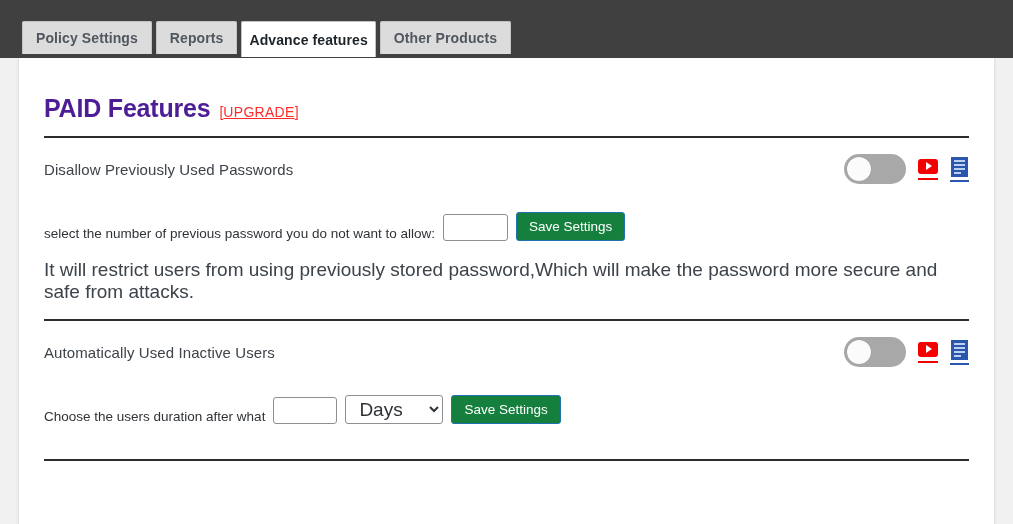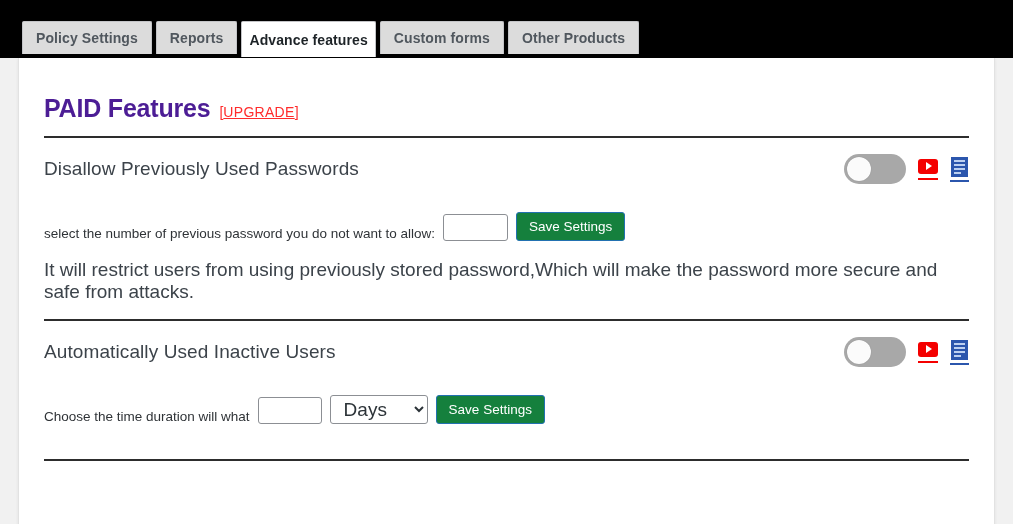--- a/index.html
+++ b/index.html
@@ -15,21 +15,21 @@
   
   .tabbar {
     position: absolute;
     left: 0; top: 0;
     width: 1013px;
     height: 58px;
     padding-left: 22px;
     display: flex;
     align-items: flex-end;
     gap: 4px;
-    background: #000000;
+    background: #404040;
   }
   .tab {
     position: relative;
     display: inline-flex;
     align-items: center;
     justify-content: center;
     height: 33px;
     padding: 0 13px;
     font-size: 14px;
     font-weight: bold;
@@ -104,21 +104,21 @@
   
   .feature { padding: 0 25px; }
   .feature-head {
     position: relative;
     display: flex;
     align-items: center;
     justify-content: space-between;
     height: 62px;
   }
   .feature-title {
-    font-size: 19px;
+    font-size: 15px;
     color: #3c434a;
     font-weight: normal;
     letter-spacing: 0.1px;
   }
   .feature-controls {
     display: flex;
     align-items: center;
     gap: 12px;
   }
 
@@ -257,23 +257,20 @@
   <div class="tab">
     <span>Policy Settings</span>
   </div>
   <div class="tab">
     <span>Reports</span>
   </div>
   <div class="tab active">
     <span>Advance features</span>
   </div>
   <div class="tab">
-    <span>Custom forms</span>
-  </div>
-  <div class="tab">
     <span>Other Products</span>
   </div>
 </div>
 
 <div class="panel">
 
   <div class="page-head">
     <span class="page-title">PAID Features</span>
     <span class="upgrade-wrap">
       <span class="brk">[</span><span class="upgrade-link">UPGRADE</span><span class="brk">]</span>
@@ -345,21 +342,21 @@
             <i></i>
             <i></i>
             <i class="short"></i>
           </span>
           <span class="underline-blue"></span>
         </span>
       </div>
     </div>
 
     <div class="form-row">
-      <span class="form-label">Choose the time duration will what</span>
+      <span class="form-label">Choose the users duration after what</span>
       <input class="txt-input wide" type="text" value="" style="">
       <select class="select-box"><option>Days</option><option>Months</option><option>Years</option></select>
       <button class="btn-save">Save Settings</button>
     </div>
 
     <div class="sep thin" style="margin-top:25px"></div>
   </div>
 
 </div>
 

